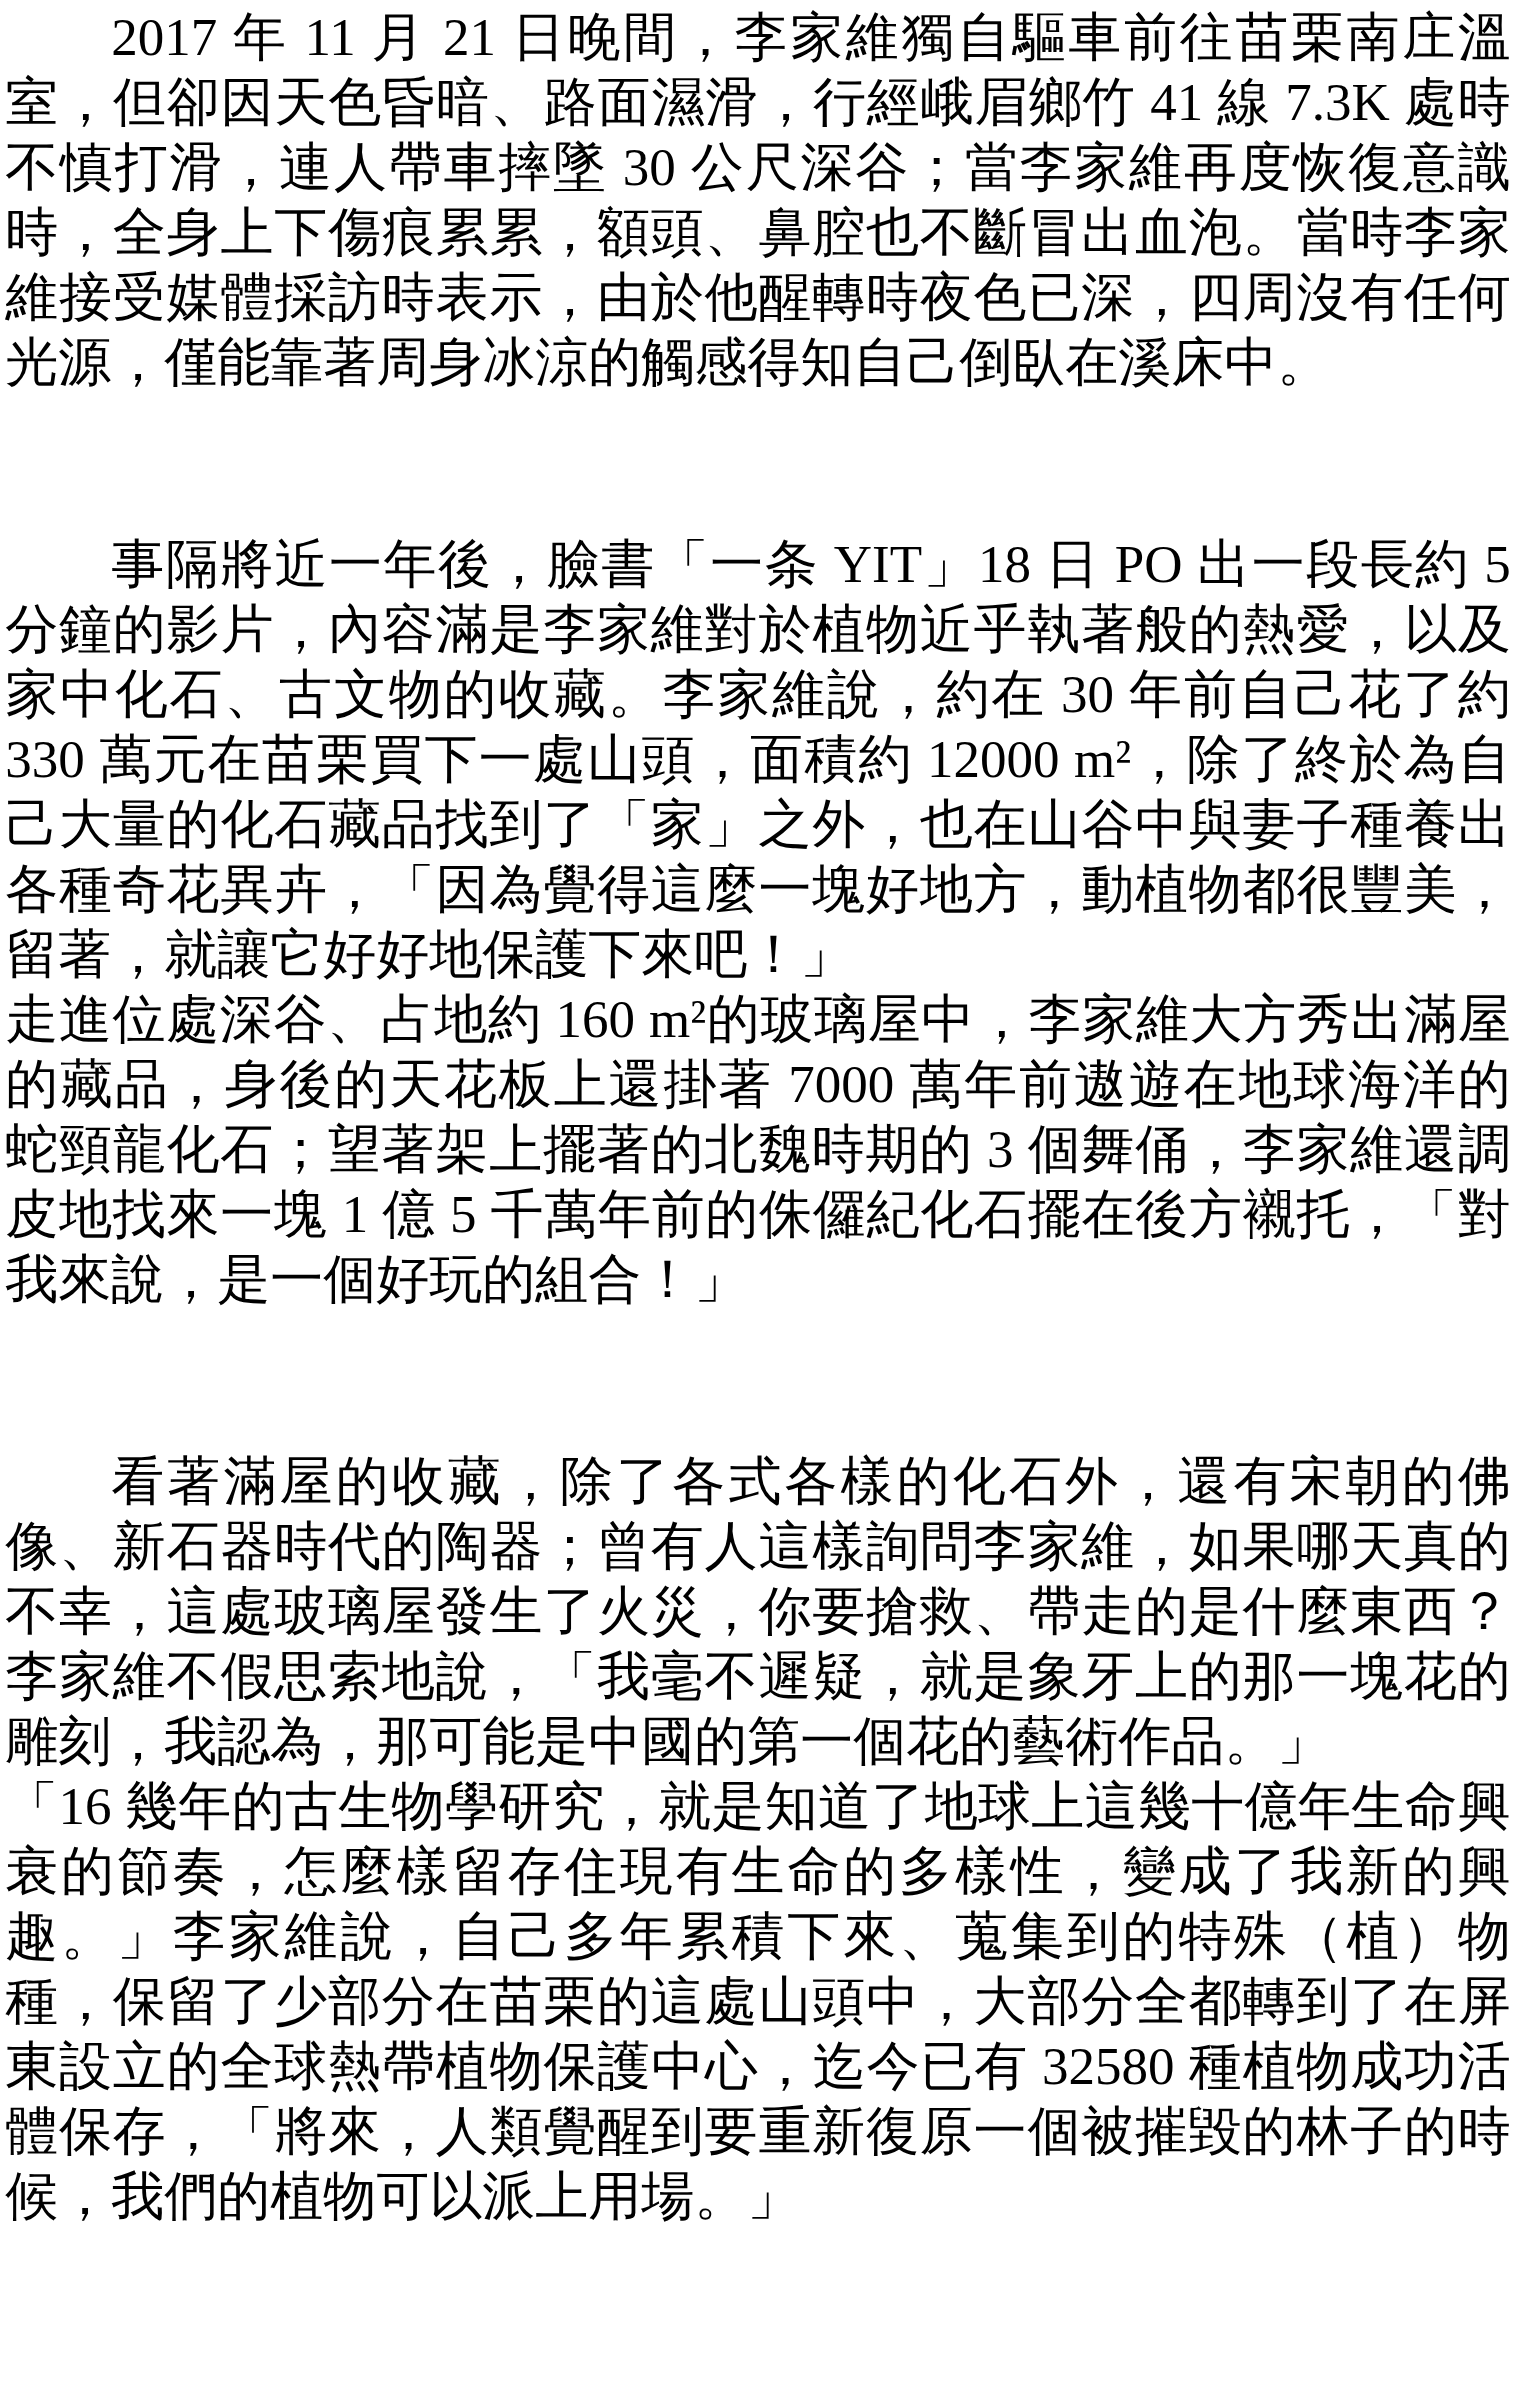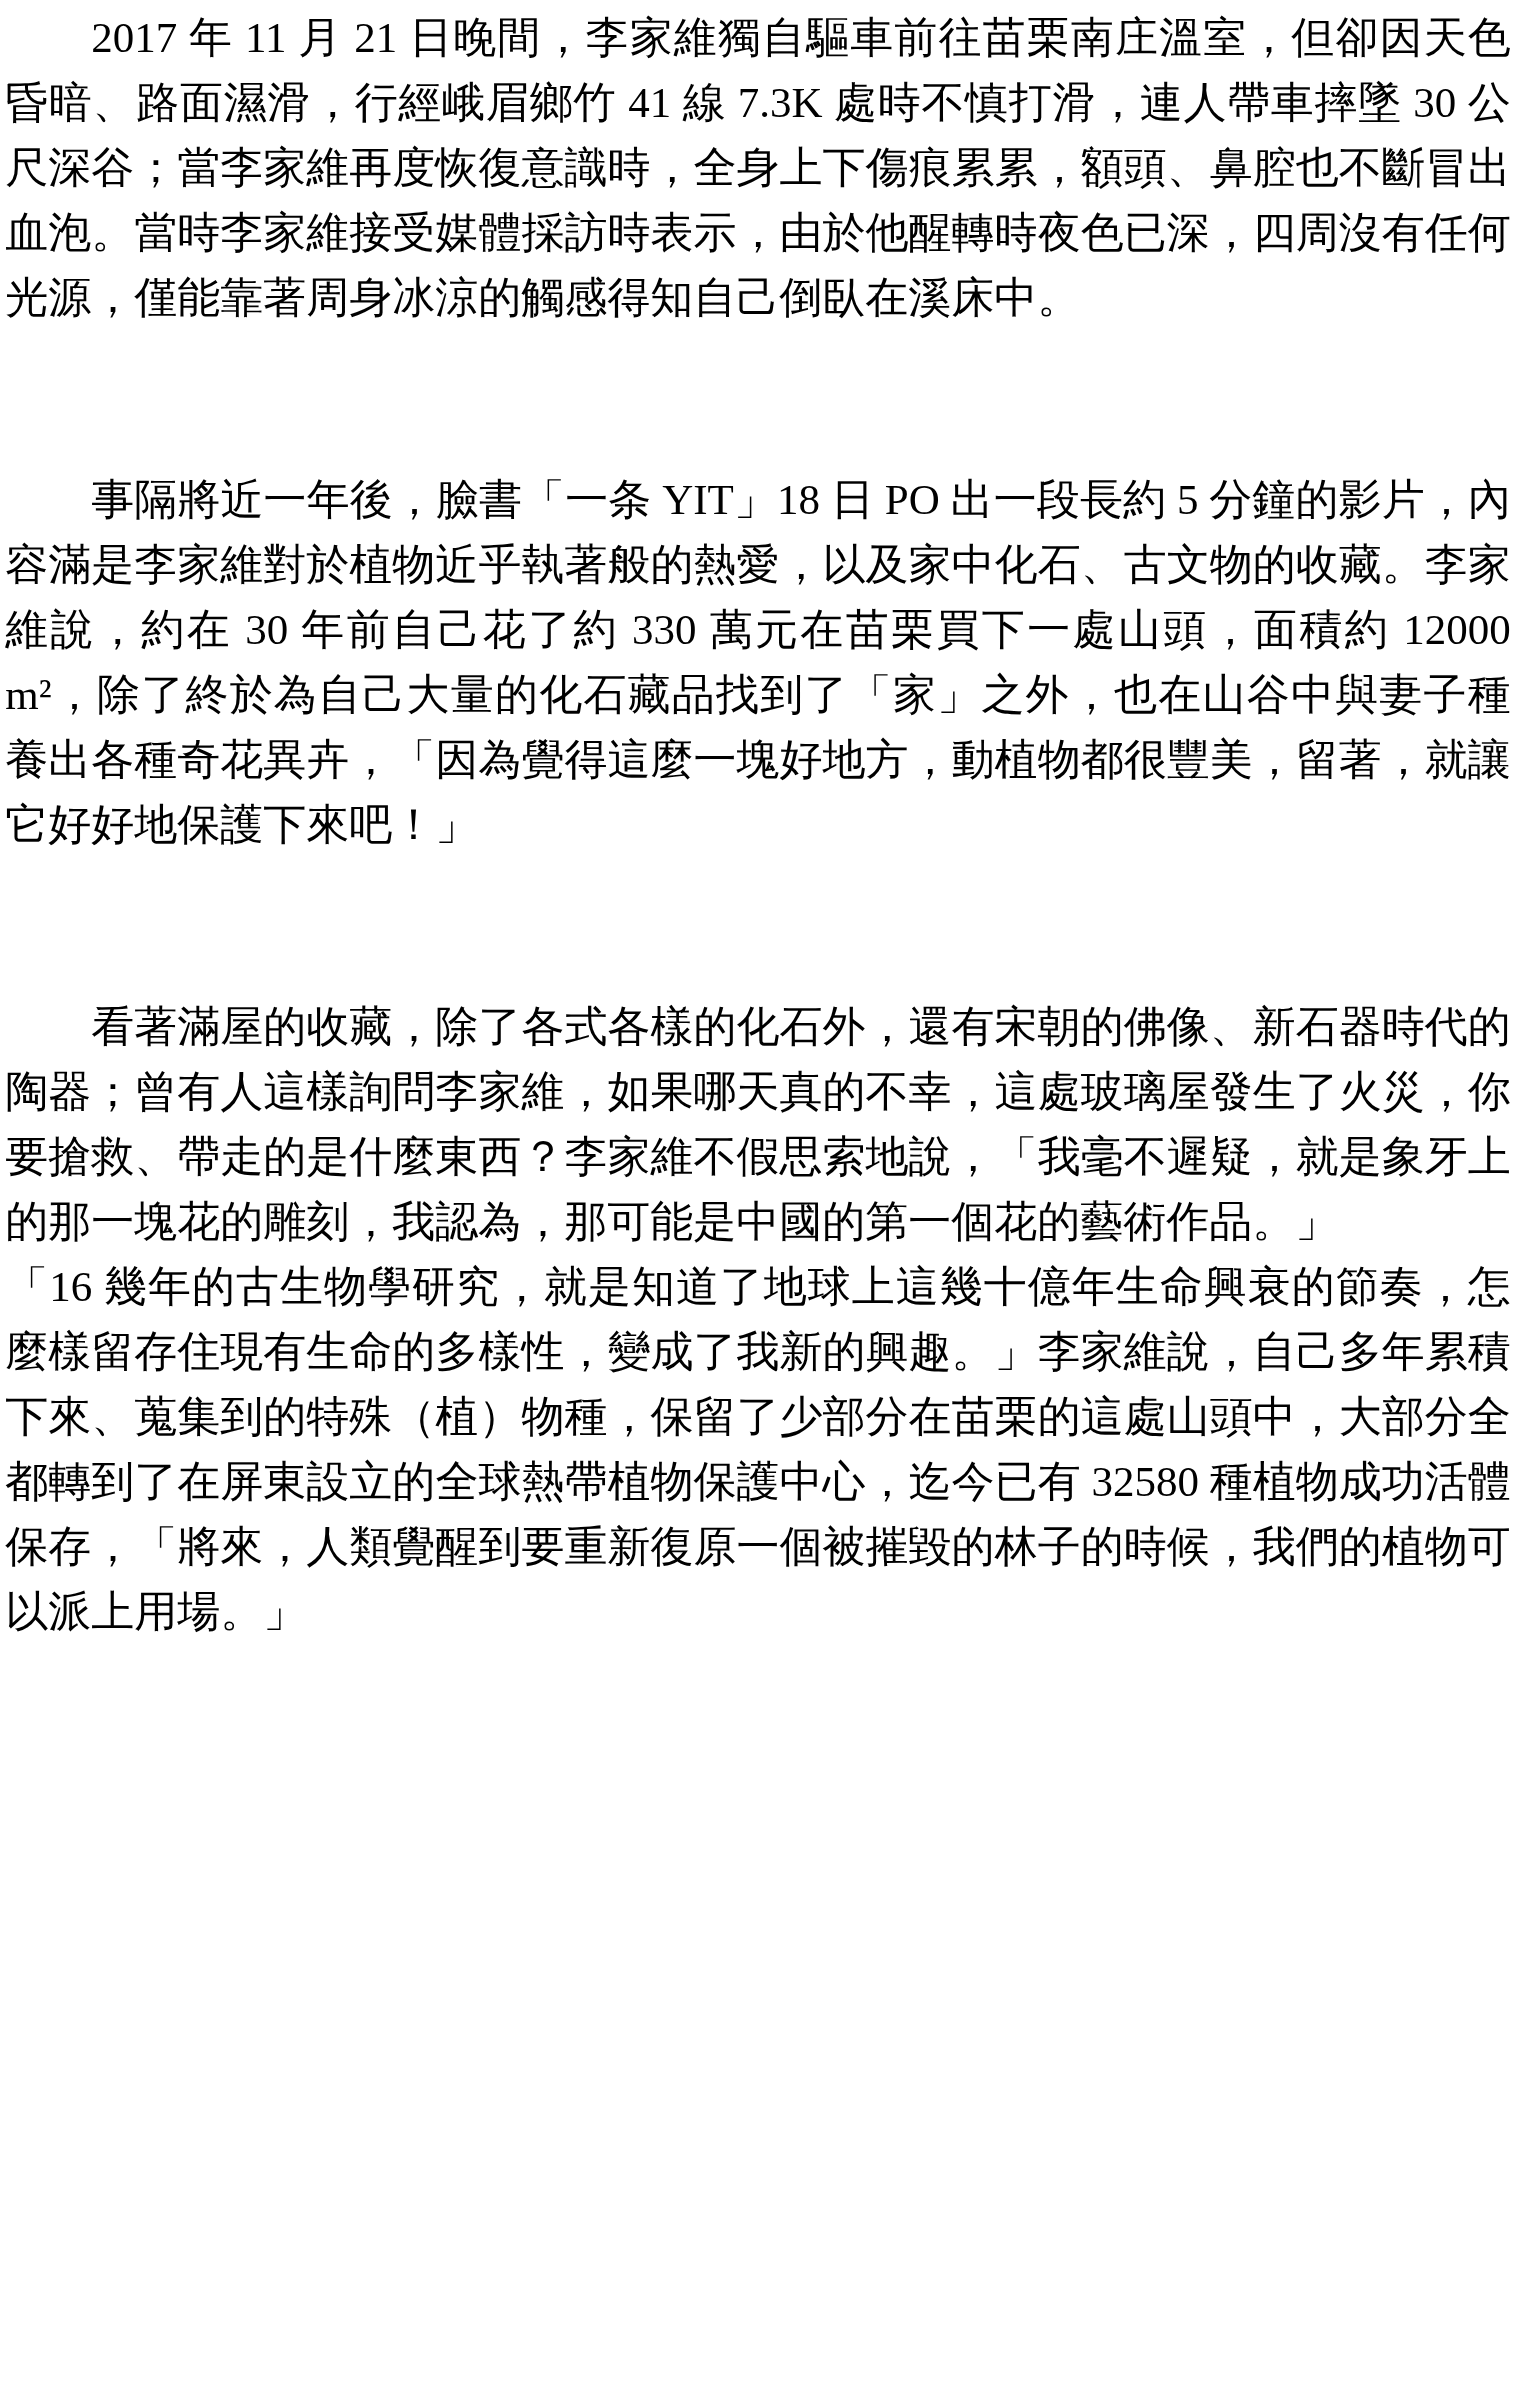--- a/index.html
+++ b/index.html
@@ -8,21 +8,21 @@
     background: #ffffff;
   }
   body {
     width: 1516px;
     min-height: 2401px;
     color: #000000;
     font-family: "Liberation Serif", "DejaVu Serif", serif;
   }
   .doc {
     padding: 5.2px 5.2px 0 5.2px;
-    font-size: 43px;
+    font-size: 53px;
     line-height: 65px;
     text-align: justify;
     text-justify: inter-ideograph;
     letter-spacing: 0;
     word-break: normal;
   }
   .doc p {
     margin: 0;
   }
   .doc p.indent {
@@ -31,16 +31,17 @@
   .doc p.gap-before {
     margin-top: 137px;
   }
 </style>
 </head>
 <body>
 
 <main class="doc">
   <p class="indent">2017 年 11 月 21 日晚間，李家維獨自驅車前往苗栗南庄溫室，但卻因天色昏暗、路面濕滑，行經峨眉鄉竹 41 線 7.3K 處時不慎打滑，連人帶車摔墜 30 公尺深谷；當李家維再度恢復意識時，全身上下傷痕累累，額頭、鼻腔也不斷冒出血泡。當時李家維接受媒體採訪時表示，由於他醒轉時夜色已深，四周沒有任何光源，僅能靠著周身冰涼的觸感得知自己倒臥在溪床中。</p>
   <p class="indent gap-before">事隔將近一年後，臉書「一条 YIT」18 日 PO 出一段長約 5 分鐘的影片，內容滿是李家維對於植物近乎執著般的熱愛，以及家中化石、古文物的收藏。李家維說，約在 30 年前自己花了約 330 萬元在苗栗買下一處山頭，面積約 12000 m²，除了終於為自己大量的化石藏品找到了「家」之外，也在山谷中與妻子種養出各種奇花異卉，「因為覺得這麼一塊好地方，動植物都很豐美，留著，就讓它好好地保護下來吧！」</p>
+  <p>走進位處深谷、占地約 160 m²的玻璃屋中，李家維大方秀出滿屋的藏品，身後的天花板上還掛著 7000 萬年前遨遊在地球海洋的蛇頸龍化石；望著架上擺著的北魏時期的 3 個舞俑，李家維還調皮地找來一塊 1 億 5 千萬年前的侏儸紀化石擺在後方襯托，「對我來說，是一個好玩的組合！」</p>
   <p class="indent gap-before">看著滿屋的收藏，除了各式各樣的化石外，還有宋朝的佛像、新石器時代的陶器；曾有人這樣詢問李家維，如果哪天真的不幸，這處玻璃屋發生了火災，你要搶救、帶走的是什麼東西？李家維不假思索地說，「我毫不遲疑，就是象牙上的那一塊花的雕刻，我認為，那可能是中國的第一個花的藝術作品。」</p>
   <p>「16 幾年的古生物學研究，就是知道了地球上這幾十億年生命興衰的節奏，怎麼樣留存住現有生命的多樣性，變成了我新的興趣。」李家維說，自己多年累積下來、蒐集到的特殊（植）物種，保留了少部分在苗栗的這處山頭中，大部分全都轉到了在屏東設立的全球熱帶植物保護中心，迄今已有 32580 種植物成功活體保存，「將來，人類覺醒到要重新復原一個被摧毀的林子的時候，我們的植物可以派上用場。」</p>
 </main>
 
 
 </body></html>

